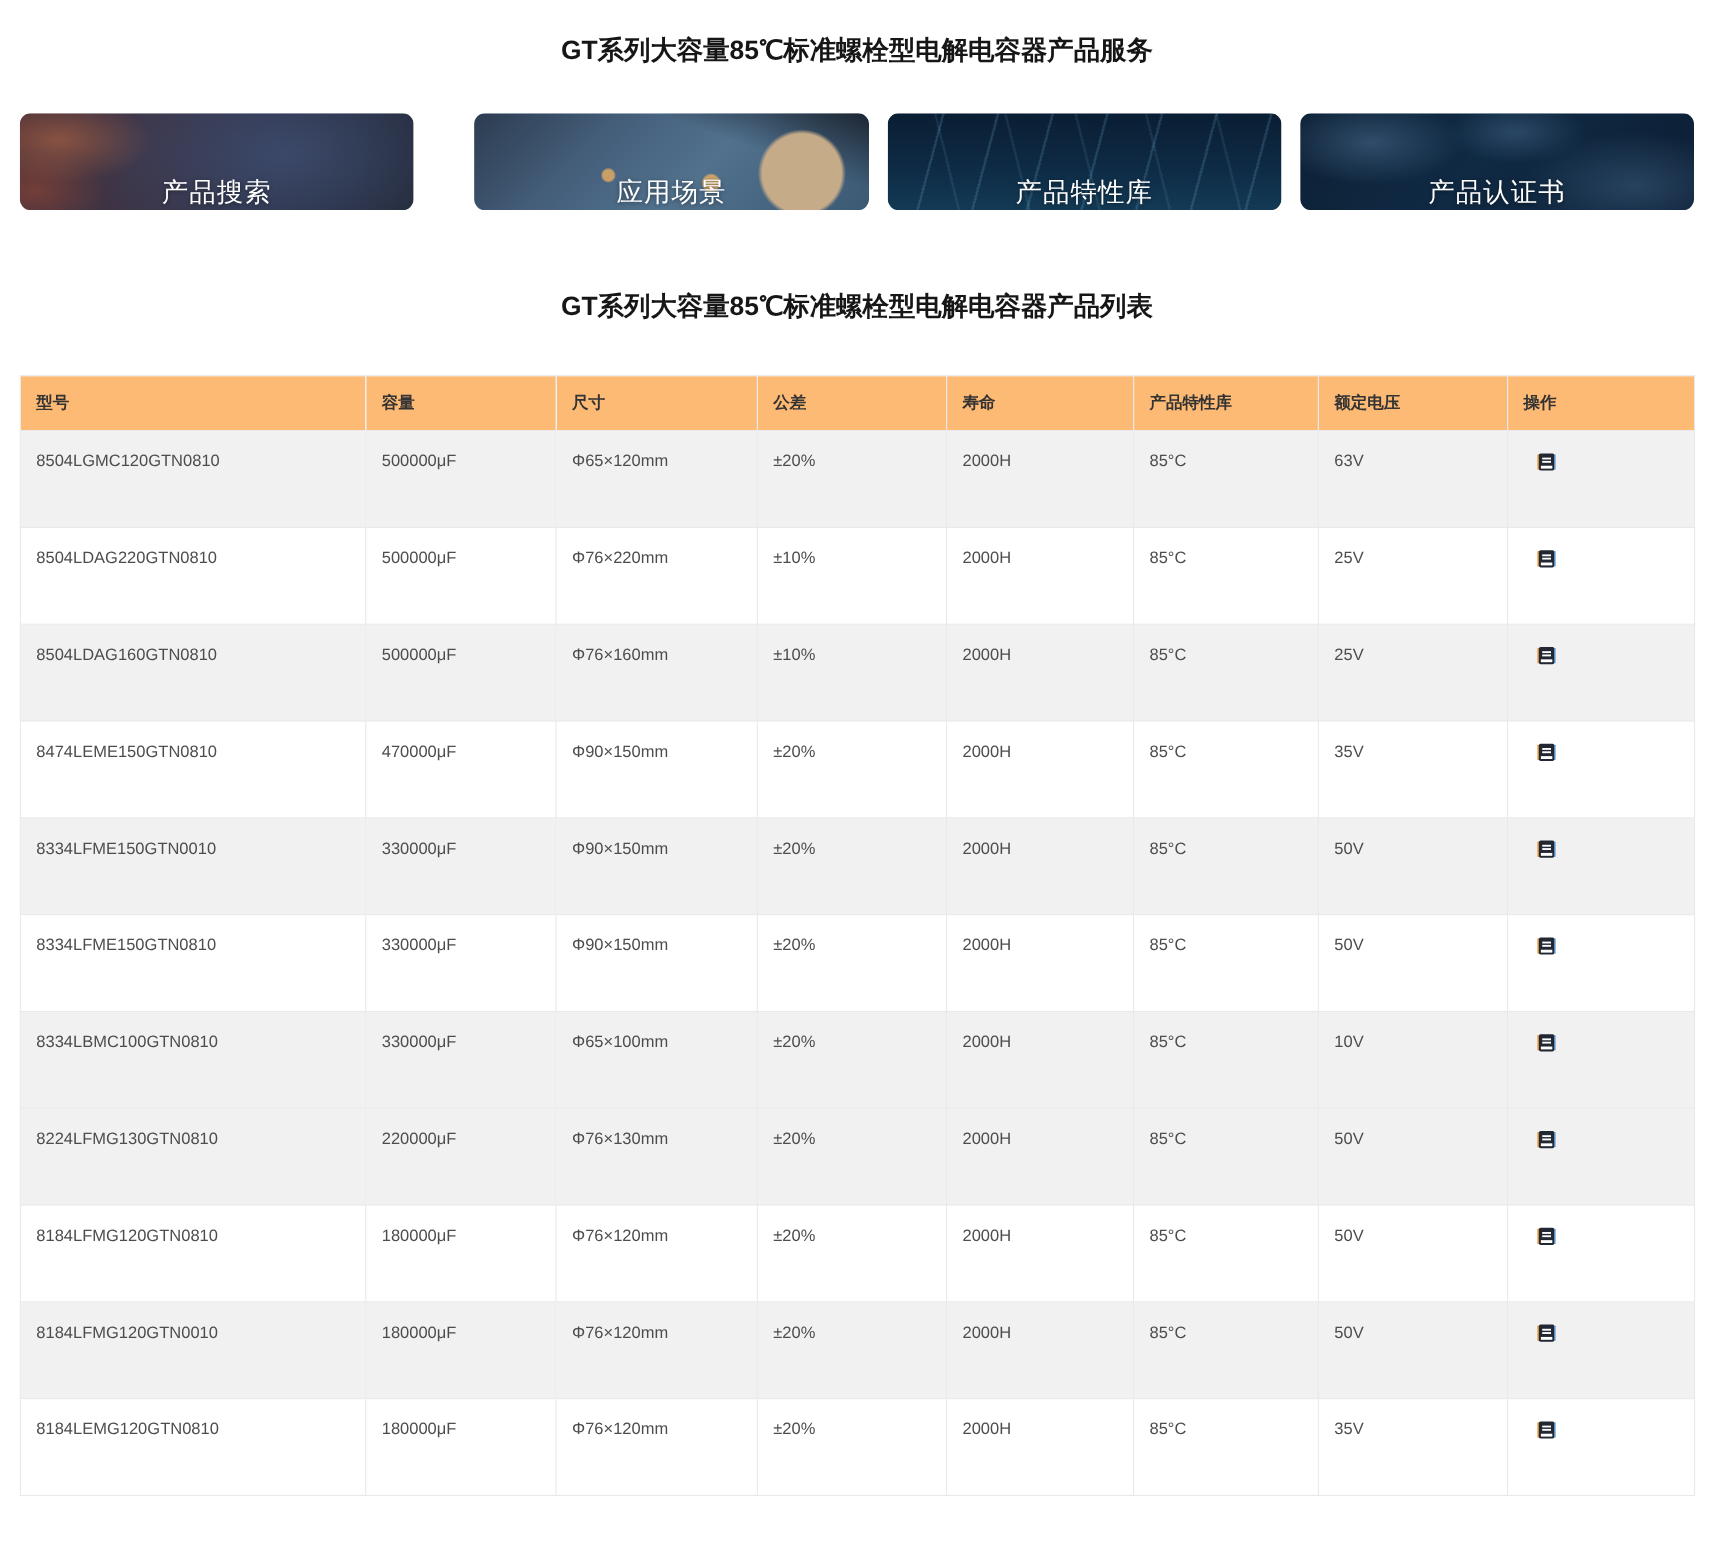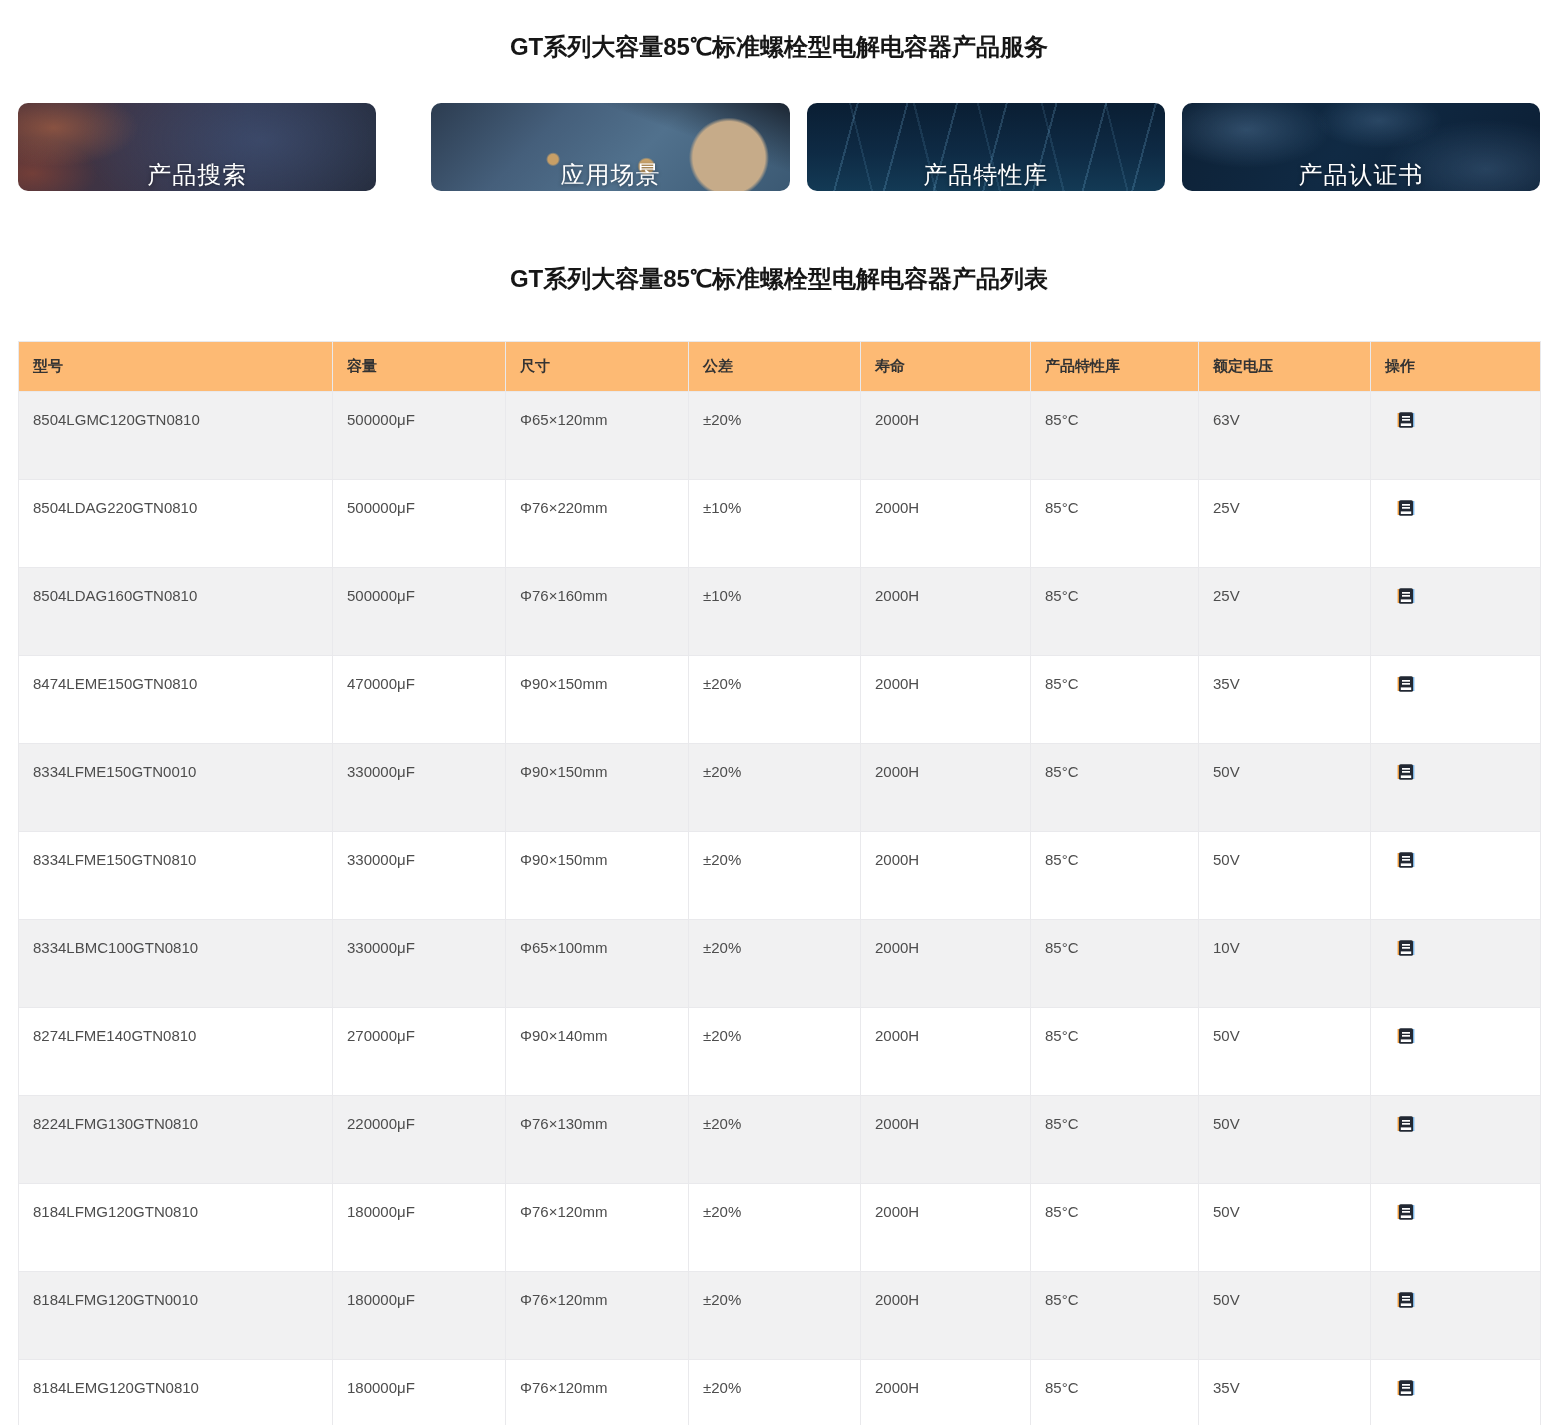--- a/index.html
+++ b/index.html
@@ -302,41 +302,20 @@
           <rect x="0.6" y="2" width="2.4" height="14" rx="0.6" fill="#e8973a"></rect>
           <rect x="15" y="2" width="2.4" height="14" rx="0.6" fill="#7db7e8"></rect>
           <rect x="2" y="1.2" width="14" height="15.6" rx="1.6" fill="#222833"></rect>
           <rect x="5" y="5" width="8" height="1.7" fill="#ffffff"></rect>
           <rect x="5" y="8" width="8" height="1.7" fill="#ffffff"></rect>
           <rect x="3.8" y="12.4" width="10.4" height="2.6" fill="#ffffff"></rect>
         </svg>
       </button>
     </td>
   </tr>
-        <tr>
-    <td class="c-model">8274LFME140GTN0810</td>
-    <td>270000μF</td>
-    <td>Φ90×140mm</td>
-    <td>±20%</td>
-    <td>2000H</td>
-    <td>85°C</td>
-    <td>50V</td>
-    <td class="c-action">
-      <button class="doc-btn" type="button">
-        <svg class="doc-icon" viewBox="0 0 18 18" xmlns="http://www.w3.org/2000/svg">
-          <rect x="0.6" y="2" width="2.4" height="14" rx="0.6" fill="#e8973a"></rect>
-          <rect x="15" y="2" width="2.4" height="14" rx="0.6" fill="#7db7e8"></rect>
-          <rect x="2" y="1.2" width="14" height="15.6" rx="1.6" fill="#222833"></rect>
-          <rect x="5" y="5" width="8" height="1.7" fill="#ffffff"></rect>
-          <rect x="5" y="8" width="8" height="1.7" fill="#ffffff"></rect>
-          <rect x="3.8" y="12.4" width="10.4" height="2.6" fill="#ffffff"></rect>
-        </svg>
-      </button>
-    </td>
-  </tr>
         <tr class="alt">
     <td class="c-model">8224LFMG130GTN0810</td>
     <td>220000μF</td>
     <td>Φ76×130mm</td>
     <td>±20%</td>
     <td>2000H</td>
     <td>85°C</td>
     <td>50V</td>
     <td class="c-action">
       <button class="doc-btn" type="button">

